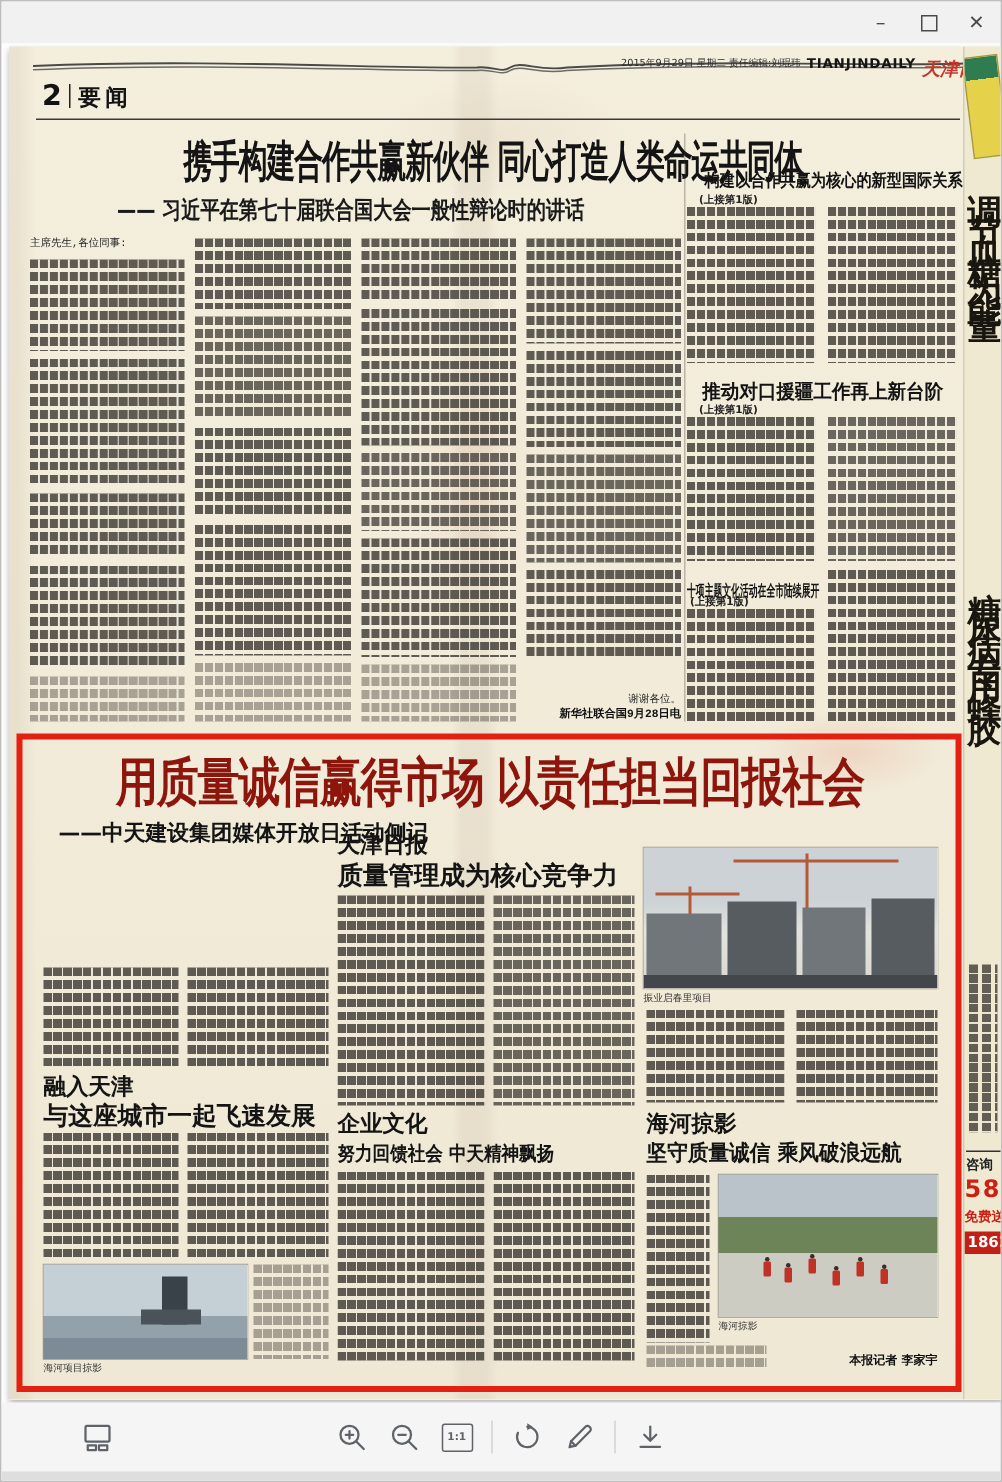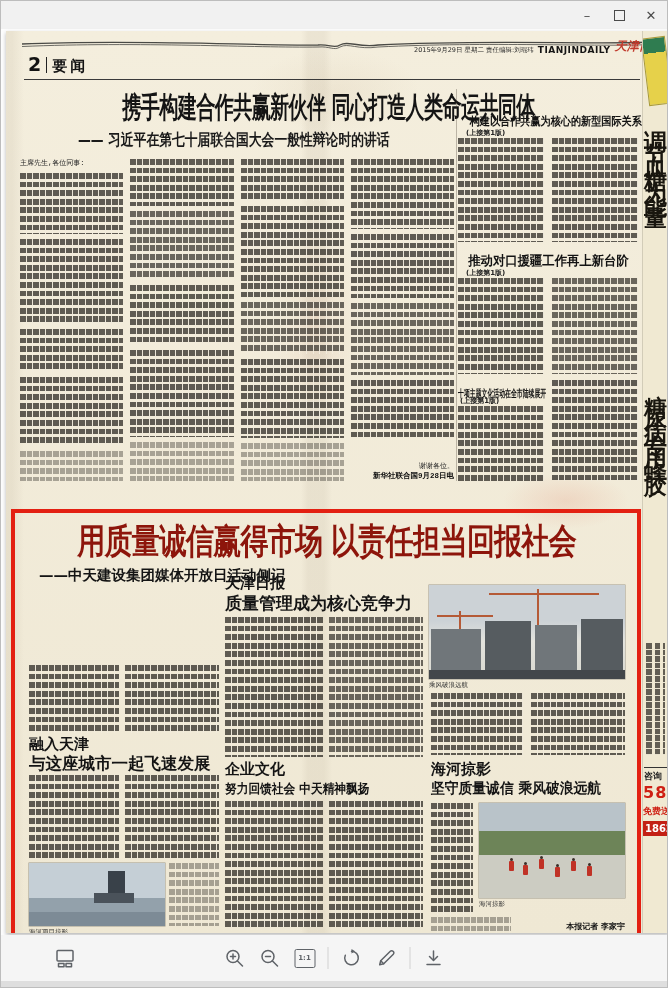--- a/index.html
+++ b/index.html
@@ -17,21 +17,21 @@
     background:
       radial-gradient(ellipse 90px 40px at 560px 470px, rgba(224,140,115,.22), transparent 70%),
       radial-gradient(ellipse 60px 160px at 310px 290px, rgba(205,135,110,.12), transparent 70%),
       radial-gradient(ellipse 120px 60px at 330px 60px, rgba(180,150,110,.10), transparent 70%),
       linear-gradient(90deg, rgba(100,80,50,.07) 0 6px, transparent 18px),
       linear-gradient(90deg, transparent 0 295px, rgba(90,70,45,.06) 302px 318px, transparent 326px),
       linear-gradient(#f4eedd,#efe8d4);
     box-shadow:0 2px 4px rgba(0,0,0,.28);}
   .abs{position:absolute;}
   
-  .dateline{position:absolute;left:408px;top:7px;width:226px;display:flex;align-items:flex-end;gap:4px;white-space:nowrap;}
+  .dateline{position:absolute;left:408px;top:7px;width:226px;display:flex;align-items:flex-start;gap:4px;white-space:nowrap;}
   .dl-date{font-size:6.5px;color:#2b2b2b;}
   .dl-en{font-size:9px;font-weight:bold;color:#151515;letter-spacing:.5px;}
   .dl-cn{font-size:12px;font-weight:bold;font-style:italic;color:#c0392b;}
   
   .section{position:absolute;left:22px;top:22px;display:flex;align-items:baseline;gap:5px;color:#131313;}
   .sec-no{font-size:19px;font-weight:bold;}
   .sec-bar{width:1px;height:16px;background:#222;align-self:center;}
   .sec-name{font-size:15px;font-weight:bold;letter-spacing:3px;}
   .sec-rule{position:absolute;left:18px;top:48px;width:616px;height:1px;background:#3a3a3a;}
   
@@ -56,21 +56,21 @@
   .closing .cl1{font-size:7px;color:#222;}
   .closing .cl2{font-size:7.5px;font-weight:bold;color:#111;}
   .vrule{position:absolute;left:450px;top:58px;width:1px;height:392px;background:rgba(60,50,40,.3);}
   
   .rart-h{position:absolute;width:180px;left:452px;text-align:center;white-space:nowrap;color:#131313;}
   .rart-h span{display:inline-block;font-weight:900;transform-origin:center;}
   .rnote{position:absolute;font-size:7px;font-weight:bold;color:#222;}
   .rcols{position:absolute;left:452px;width:180px;display:flex;gap:8px;}
   .rcols > div{flex:1;}
   
-  .feature{position:absolute;left:5px;top:478px;width:622px;height:431px;border:4px solid #e32012;box-sizing:content-box;}
+  .feature{position:absolute;left:5px;top:458px;width:622px;height:431px;border:4px solid #e32012;box-sizing:content-box;}
   .f-hl{position:absolute;left:0;top:5px;width:100%;text-align:center;white-space:nowrap;}
   .f-hl span{display:inline-block;font-size:35px;font-weight:900;letter-spacing:-1px;color:#8d150b;
     transform:scaleX(.8);transform-origin:center;}
   .f-deck{position:absolute;left:24px;top:53px;font-size:14.5px;font-weight:bold;color:#141414;white-space:nowrap;}
   .kicker{font-size:15px;font-weight:900;color:#141414;line-height:1.15;white-space:nowrap;}
   .ktitle{font-weight:900;color:#141414;white-space:nowrap;display:inline-block;transform-origin:left center;}
   .caption{font-size:6.5px;color:#333;}
   .byline{font-size:8px;font-weight:bold;color:#111;text-align:right;}
   .intro-label{font-size:7px;font-weight:bold;font-style:italic;color:#222;}
   
@@ -242,21 +242,21 @@
           <div class="crane-m" style="left:108px;top:4px;height:56px;"></div>
           <div class="crane-j" style="left:60px;top:8px;width:110px;"></div>
           <div class="crane-m" style="left:30px;top:26px;height:36px;"></div>
           <div class="crane-j" style="left:8px;top:30px;width:56px;"></div>
           <div class="bld" style="left:2px;top:44px;width:50px;height:42px;"></div>
           <div class="bld d" style="left:56px;top:36px;width:46px;height:50px;"></div>
           <div class="bld" style="left:106px;top:40px;width:42px;height:46px;"></div>
           <div class="bld d" style="left:152px;top:34px;width:42px;height:52px;"></div>
           <div class="road"></div>
         </div>
-        <div class="abs caption" style="left:414px;top:168px;">乘风破浪远航</div>
+        <div class="abs caption" style="left:414px;top:168px;">振业启春里项目</div>
 
         <div class="abs sim" style="left:416px;top:180px;width:92px;height:62px;"></div>
         <div class="abs sim" style="left:516px;top:180px;width:94px;height:62px;"></div>
 
         <div class="abs" style="left:416px;top:248px;">
           <div class="kicker">海河掠影</div>
           <div class="ktitle" style="font-size:14.5px;transform:scaleX(.95);">坚守质量诚信 乘风破浪远航</div>
         </div>
 
         <div class="abs sim" style="left:416px;top:290px;width:42px;height:112px;"></div>

